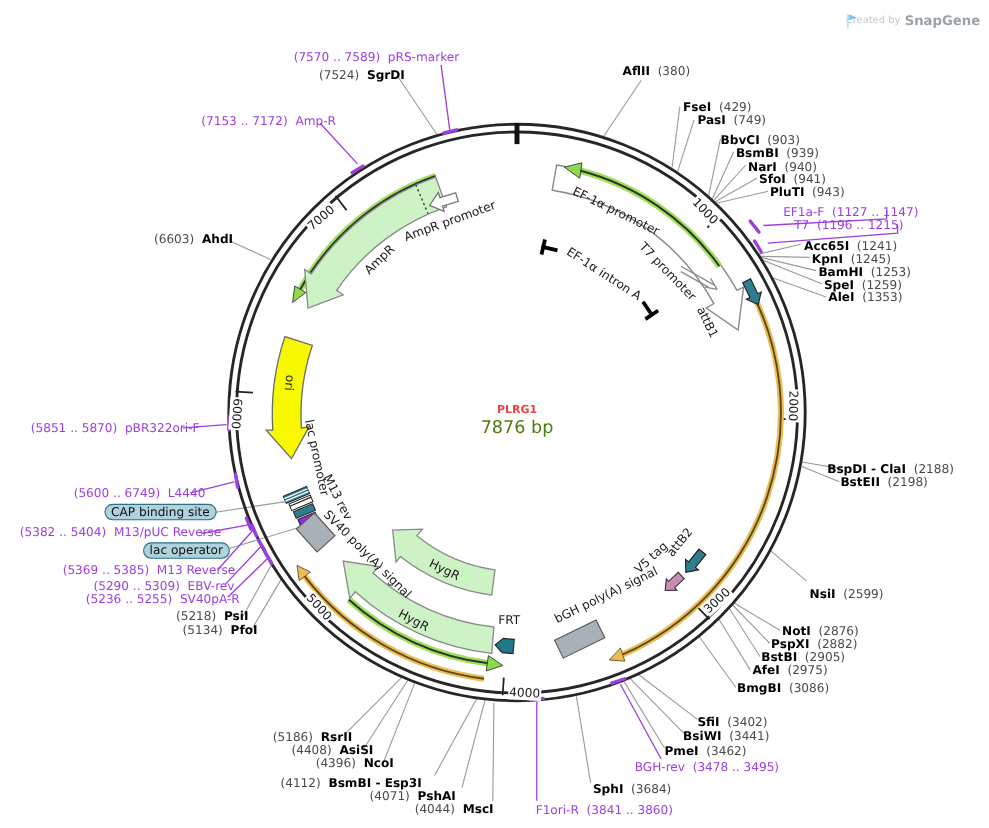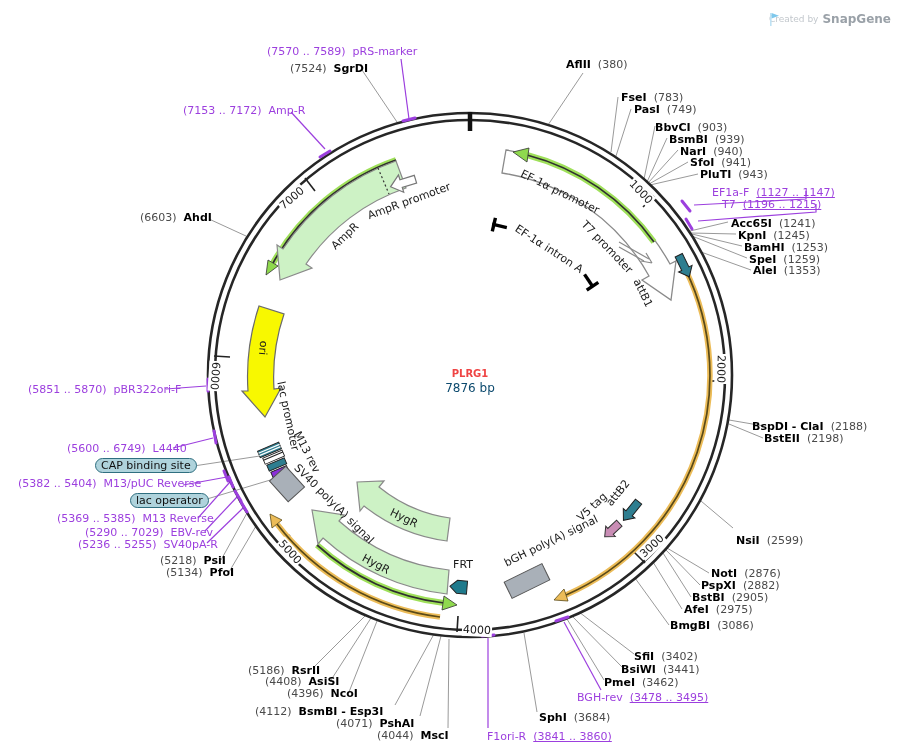--- a/index.html
+++ b/index.html
@@ -7,29 +7,29 @@
          font-family:"DejaVu Sans","Liberation Sans",sans-serif;}
   svg{position:absolute;left:0;top:0;}
   .lbl{position:absolute;font-size:11px;white-space:nowrap;color:#000;line-height:13px;}
   .lbl b{font-weight:bold;color:#000;}
   .lbl .pos{color:#4a4a4a;font-weight:normal;margin-top:15px;}
   .lbl b + .pos{margin-left:7px;}
   .lbl .pos + b{margin-left:7px;}
   .primer{color:#9C3FDE;}
   .primer .rng{color:#9C3FDE;}
   .primer .rng + .pname{margin-left:7px;}
-  .primer .pname + .rng{margin-left:7px;text-decoration:underline;}
+  .primer .pname + .rng{margin-left:7px;}
   .hl{position:absolute;font-size:11px;line-height:13px;background:#AFD3DC;border:1px solid #2F6F80;
       border-radius:8px;padding:0 5px;color:#101010;white-space:nowrap;}
   .feat{position:absolute;font-size:11px;color:#1a1a1a;white-space:nowrap;
         transform:translate(-50%,-50%) rotate(var(--r));}
   .tickl{position:absolute;font-size:11px;color:#1a1a1a;white-space:nowrap;background:#fff;padding:0 1px;
         transform:translate(-50%,-50%) rotate(var(--r));}
   .center-name{position:absolute;font-size:10px;font-weight:bold;color:#ef4444;transform:translate(-50%,-50%);}
-  .center-size{position:absolute;font-size:12px;color:#0c4a6e;transform:translate(-50%,-50%);}
+  .center-size{position:absolute;font-size:16px;color:#4d7c0f;transform:translate(-50%,-50%);}
   .wm{position:absolute;right:8px;top:12px;display:flex;align-items:center;gap:4px;}
   .wm .pre{font-size:9px;color:#c3c8cd;}
   .wm .brand{font-size:12px;font-weight:600;color:#9aa1a8;}
 </style>
 </head>
 <body>
 
 <div id="stage">
 
   <svg width="899" height="753" viewBox="0 0 899 753">
@@ -251,21 +251,21 @@
   <div class="feat" style="left:404px;top:518px;--r:26deg">HygR</div>
   <div class="feat" style="left:463px;top:564px;--r:0deg">FRT</div>
   <div class="feat" style="left:551px;top:541px;--r:-26deg">bGH poly(A) signal</div>
   <div class="feat" style="left:592px;top:507px;--r:-43deg">V5 tag</div>
   <div class="feat" style="left:618px;top:493px;--r:-51deg">attB2</div>
 
   <div class="hl" style="left:95px;top:458px">CAP binding site</div>
   <div class="hl" style="left:130px;top:493px">lac operator</div>
 
   <div class="lbl" style="left:566px;top:58px"><b>AflII</b><span class="pos">(380)</span></div>
-  <div class="lbl" style="left:621px;top:91px"><b>FseI</b><span class="pos">(783)</span></div>
+  <div class="lbl" style="left:621px;top:91px"><b>FseI</b><span class="pos">(429)</span></div>
   <div class="lbl" style="left:634px;top:103px"><b>PasI</b><span class="pos">(749)</span></div>
   <div class="lbl" style="left:655px;top:121px"><b>BbvCI</b><span class="pos">(903)</span></div>
   <div class="lbl" style="left:669px;top:133px"><b>BsmBI</b><span class="pos">(939)</span></div>
   <div class="lbl" style="left:680px;top:145px"><b>NarI</b><span class="pos">(940)</span></div>
   <div class="lbl" style="left:690px;top:156px"><b>SfoI</b><span class="pos">(941)</span></div>
   <div class="lbl" style="left:700px;top:168px"><b>PluTI</b><span class="pos">(943)</span></div>
   <div class="lbl" style="left:731px;top:217px"><b>Acc65I</b><span class="pos">(1241)</span></div>
   <div class="lbl" style="left:738px;top:229px"><b>KpnI</b><span class="pos">(1245)</span></div>
   <div class="lbl" style="left:744px;top:241px"><b>BamHI</b><span class="pos">(1253)</span></div>
   <div class="lbl" style="left:749px;top:253px"><b>SpeI</b><span class="pos">(1259)</span></div>
@@ -290,21 +290,21 @@
   <div class="lbl" style="left:265px;top:675px"><span class="pos">(4408)</span><b>AsiSI</b></div>
   <div class="lbl" style="left:248px;top:664px"><span class="pos">(5186)</span><b>RsrII</b></div>
   <div class="lbl" style="left:160px;top:554px"><span class="pos">(5218)</span><b>PsiI</b></div>
   <div class="lbl" style="left:166px;top:566px"><span class="pos">(5134)</span><b>PfoI</b></div>
   <div class="lbl" style="left:140px;top:211px"><span class="pos">(6603)</span><b>AhdI</b></div>
   <div class="lbl" style="left:290px;top:62px"><span class="pos">(7524)</span><b>SgrDI</b></div>
 
   <div class="lbl primer" style="left:267px;top:45px"><span class="rng">(7570 .. 7589)</span><span class="pname">pRS-marker</span></div>
   <div class="lbl primer" style="left:183px;top:104px"><span class="rng">(7153 .. 7172)</span><span class="pname">Amp-R</span></div>
   <div class="lbl primer" style="left:78px;top:538px"><span class="rng">(5236 .. 5255)</span><span class="pname">SV40pA-R</span></div>
-  <div class="lbl primer" style="left:85px;top:526px"><span class="rng">(5290 .. 7029)</span><span class="pname">EBV-rev</span></div>
+  <div class="lbl primer" style="left:85px;top:526px"><span class="rng">(5290 .. 5309)</span><span class="pname">EBV-rev</span></div>
   <div class="lbl primer" style="left:57px;top:512px"><span class="rng">(5369 .. 5385)</span><span class="pname">M13 Reverse</span></div>
   <div class="lbl primer" style="left:18px;top:477px"><span class="rng">(5382 .. 5404)</span><span class="pname">M13/pUC Reverse</span></div>
   <div class="lbl primer" style="left:67px;top:442px"><span class="rng">(5600 .. 6749)</span><span class="pname">L4440</span></div>
   <div class="lbl primer" style="left:28px;top:383px"><span class="rng">(5851 .. 5870)</span><span class="pname">pBR322ori-F</span></div>
 
   <div class="lbl primer" style="left:712px;top:186px"><span class="pname">EF1a-F</span><span class="rng">(1127 .. 1147)</span></div>
   <div class="lbl primer" style="left:722px;top:198px"><span class="pname">T7</span><span class="rng">(1196 .. 1215)</span></div>
   <div class="lbl primer" style="left:577px;top:691px"><span class="pname">BGH-rev</span><span class="rng">(3478 .. 3495)</span></div>
   <div class="lbl primer" style="left:487px;top:730px"><span class="pname">F1ori-R</span><span class="rng">(3841 .. 3860)</span></div>
 

